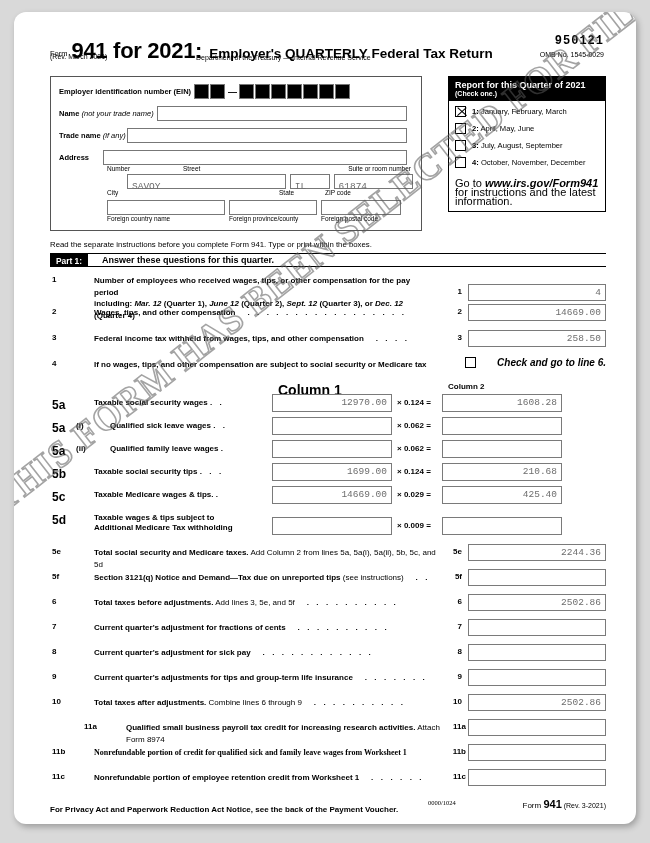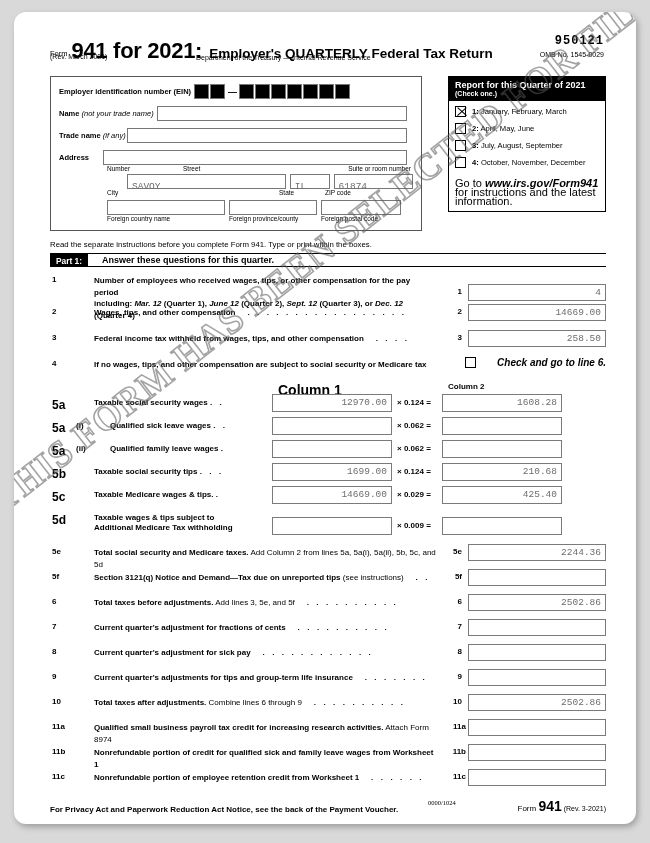--- a/index.html
+++ b/index.html
@@ -201,21 +201,21 @@
     padding: 2px 6px 2px 7px;
     display: flex; align-items: center; gap: 4px;
     border: 1px solid #000;
     cursor: pointer;
   }
   .nextbtn .arr { font-size: 9px; line-height: 8px; }
   .footrow { position: relative; margin-top: 3px; height: 12px; }
   .privacy { font-size: 8px; font-weight: bold; }
   .catno { position: absolute; left: 378px; top: 1px; font-size: 6.5px; font-family: "Liberation Serif", serif; }
   .formno { position: absolute; right: 0; top: 0; font-size: 8px; }
-  .formno b { font-size: 14px; text-align: center; }
+  .formno b { font-size: 11px; text-align: center; }
   .formno .rv { font-size: 7px; }
 </style>
 </head>
 <body>
 
 <div class="page">
   <div class="sheet">
 
     <div class="hdr">
       <div class="hdr-left">
@@ -552,34 +552,34 @@
       <div class="ltext">
         <span>Total taxes after adjustments.</span><span class="norm"> Combine lines 6 through 9</span>
         <span class="dots">&nbsp;&nbsp;. . . . . . . . . .</span>
       </div>
       <div class="rnum">10</div>
       <div class="amt">
           <span>2502.86</span>
         </div>
     </div>
 
-    <div class="line" style="height:25px;">
+    <div class="line" style="height:25px;margin-left:32px;">
       <div class="lnum">11a</div>
       <div class="ltext" style="right:160px;">
         <span>Qualified small business payroll tax credit for increasing research activities.</span><span class="norm"> Attach Form 8974</span>
       </div>
       <div class="rnum" style="right:140px; width:22px;">11a</div>
       <div class="amt">
           <span></span>
         </div>
     </div>
 
     <div class="line" style="height:25px;">
       <div class="lnum">11b</div>
-      <div class="ltext" style="right:172px;">Nonrefundable portion of credit for qualified sick and family leave wages from Worksheet 1</div>
+      <div class="ltext" style="right:172px;font-family:Liberation Serif, serif;">Nonrefundable portion of credit for qualified sick and family leave wages from Worksheet 1</div>
       <div class="rnum" style="right:140px; width:22px;">11b</div>
       <div class="amt">
           <span></span>
         </div>
     </div>
 
     <div class="line" style="height:25px;">
       <div class="lnum">11c</div>
       <div class="ltext" style="right:160px;">
         <span>Nonrefundable portion of employee retention credit from Worksheet 1</span>

